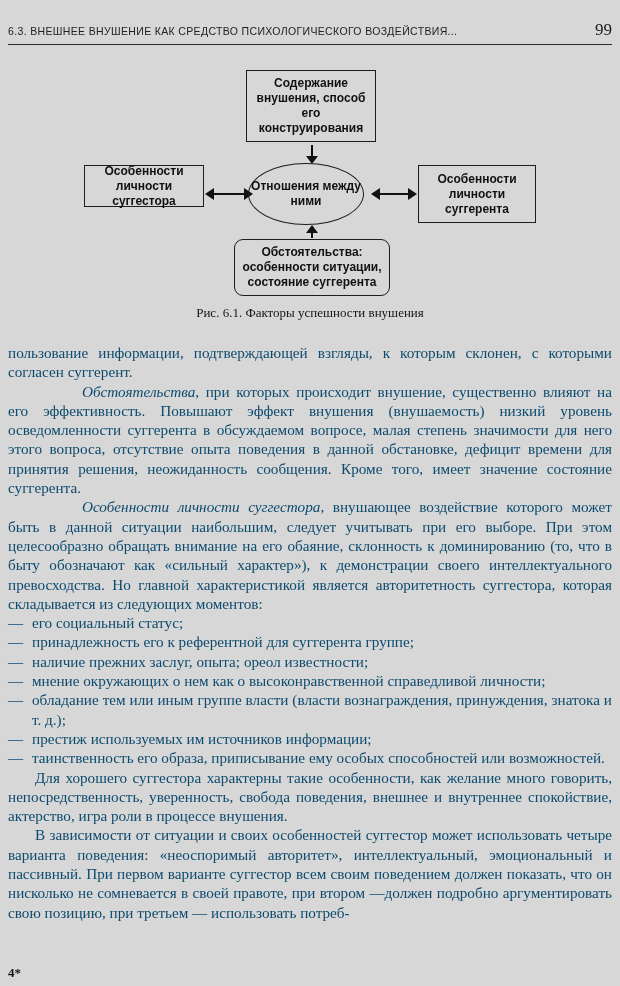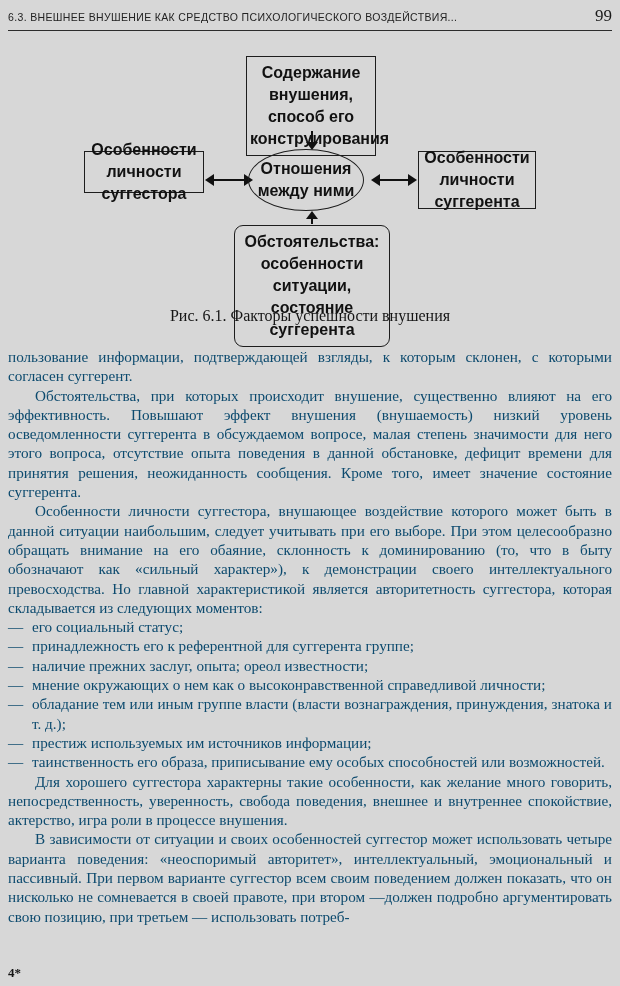--- a/index.html
+++ b/index.html
@@ -7,73 +7,73 @@
     width:620px;height:986px;
     background:#d7d7d7;
     font-family:"Liberation Serif",serif;
     color:#161616;
     overflow:hidden;
   }
   .page{
     position:relative;
     width:620px;height:986px;
     box-sizing:border-box;
-    padding:6px 8px 0 8px;
+    padding:20px 8px 0 8px;
   }
   
   .header-row{
     display:flex;justify-content:space-between;align-items:baseline;
   }
   .header-title{
     font-family:"Liberation Sans",sans-serif;
     font-size:10.5px;letter-spacing:.35px;color:#222;
     white-space:nowrap;
   }
   .page-num{
     font-family:"Liberation Serif",serif;
     font-size:17px;color:#1a1a1a;
   }
   .rule{border-bottom:1.5px solid #2b2b2b;margin-top:4px;}
 
   
   .figure{
     position:relative;height:238px;margin-top:22px;
     font-family:"Liberation Sans",sans-serif;
-    font-weight:bold;font-size:16px;line-height:22px;
+    font-weight:bold;font-size:12px;line-height:15px;
     text-align:center;color:#111;
   }
   .fbox{
     position:absolute;border:1.4px solid #1d1d1d;
     padding:5px 3px;box-sizing:border-box;background:transparent;
   }
   .fbox-top{left:238px;top:3px;width:130px;}
   .fbox-left{left:76px;top:98px;width:120px;height:42px;display:flex;align-items:center;justify-content:center;}
   .fbox-right{left:410px;top:98px;width:118px;height:58px;display:flex;align-items:center;justify-content:flex-end;}
   .fbox-bottom{left:226px;top:172px;width:156px;border-radius:9px;}
   .ellipse{
     position:absolute;left:240px;top:96px;width:116px;height:62px;
     border:1.4px solid #1d1d1d;border-radius:50%;
     display:flex;align-items:center;justify-content:center;
     box-sizing:border-box;background:transparent;
   }
   .arrows{position:absolute;left:0;top:0;width:604px;height:238px;}
 
   .caption{
-    text-align:center;font-size:16px;margin-top:16px;color:#151515;
+    text-align:center;font-size:13px;color:#151515;
   }
 
   
   .bodytext{
     margin-top:22px;
     font-size:15.2px;line-height:19.3px;
     text-align:justify;color:#0c4a6e;
   }
   .bodytext p{margin:0;}
   .ind{text-indent:27px;}
-  .it{}
+  .it{font-style:italic;margin-left:47px;}
   .li{display:flex;}
   .li .marker{flex:0 0 24px;width:24px;}
   .li .txt{flex:1;text-align:justify;}
 
   .sig-mark{
     position:absolute;left:8px;bottom:5px;
     font-weight:bold;font-size:13px;color:#151515;
   }
 </style>
 </head>

